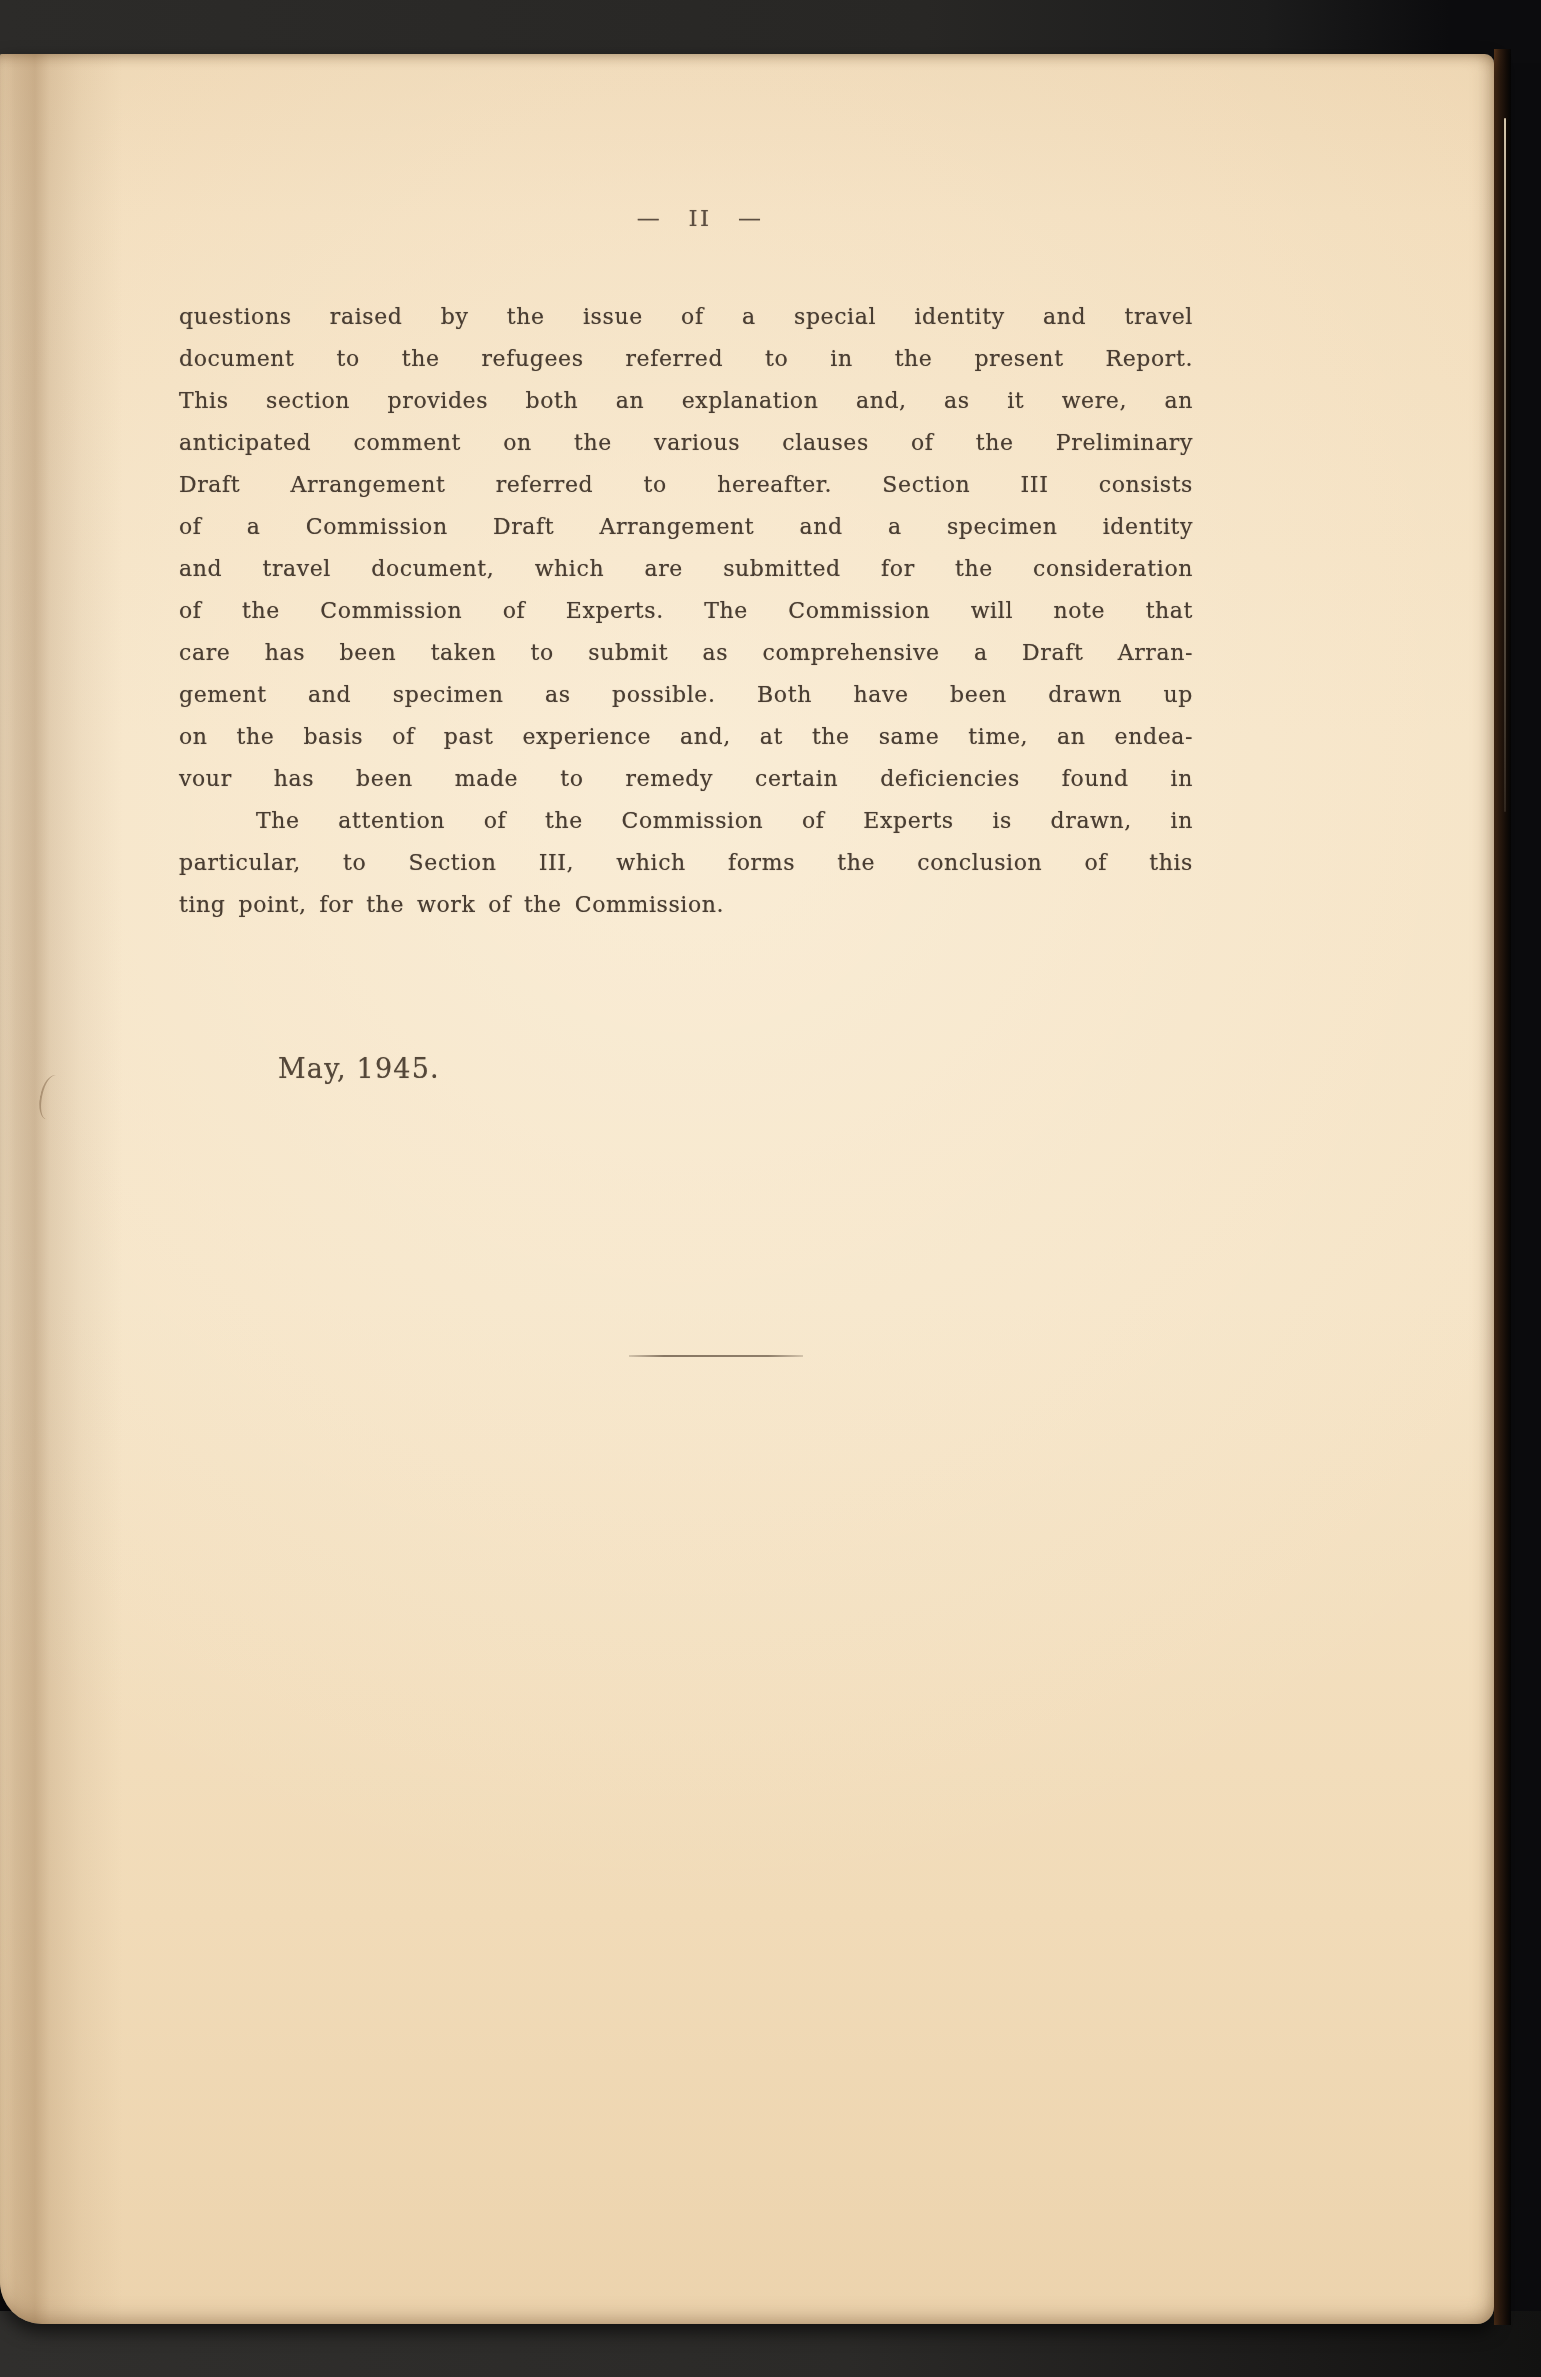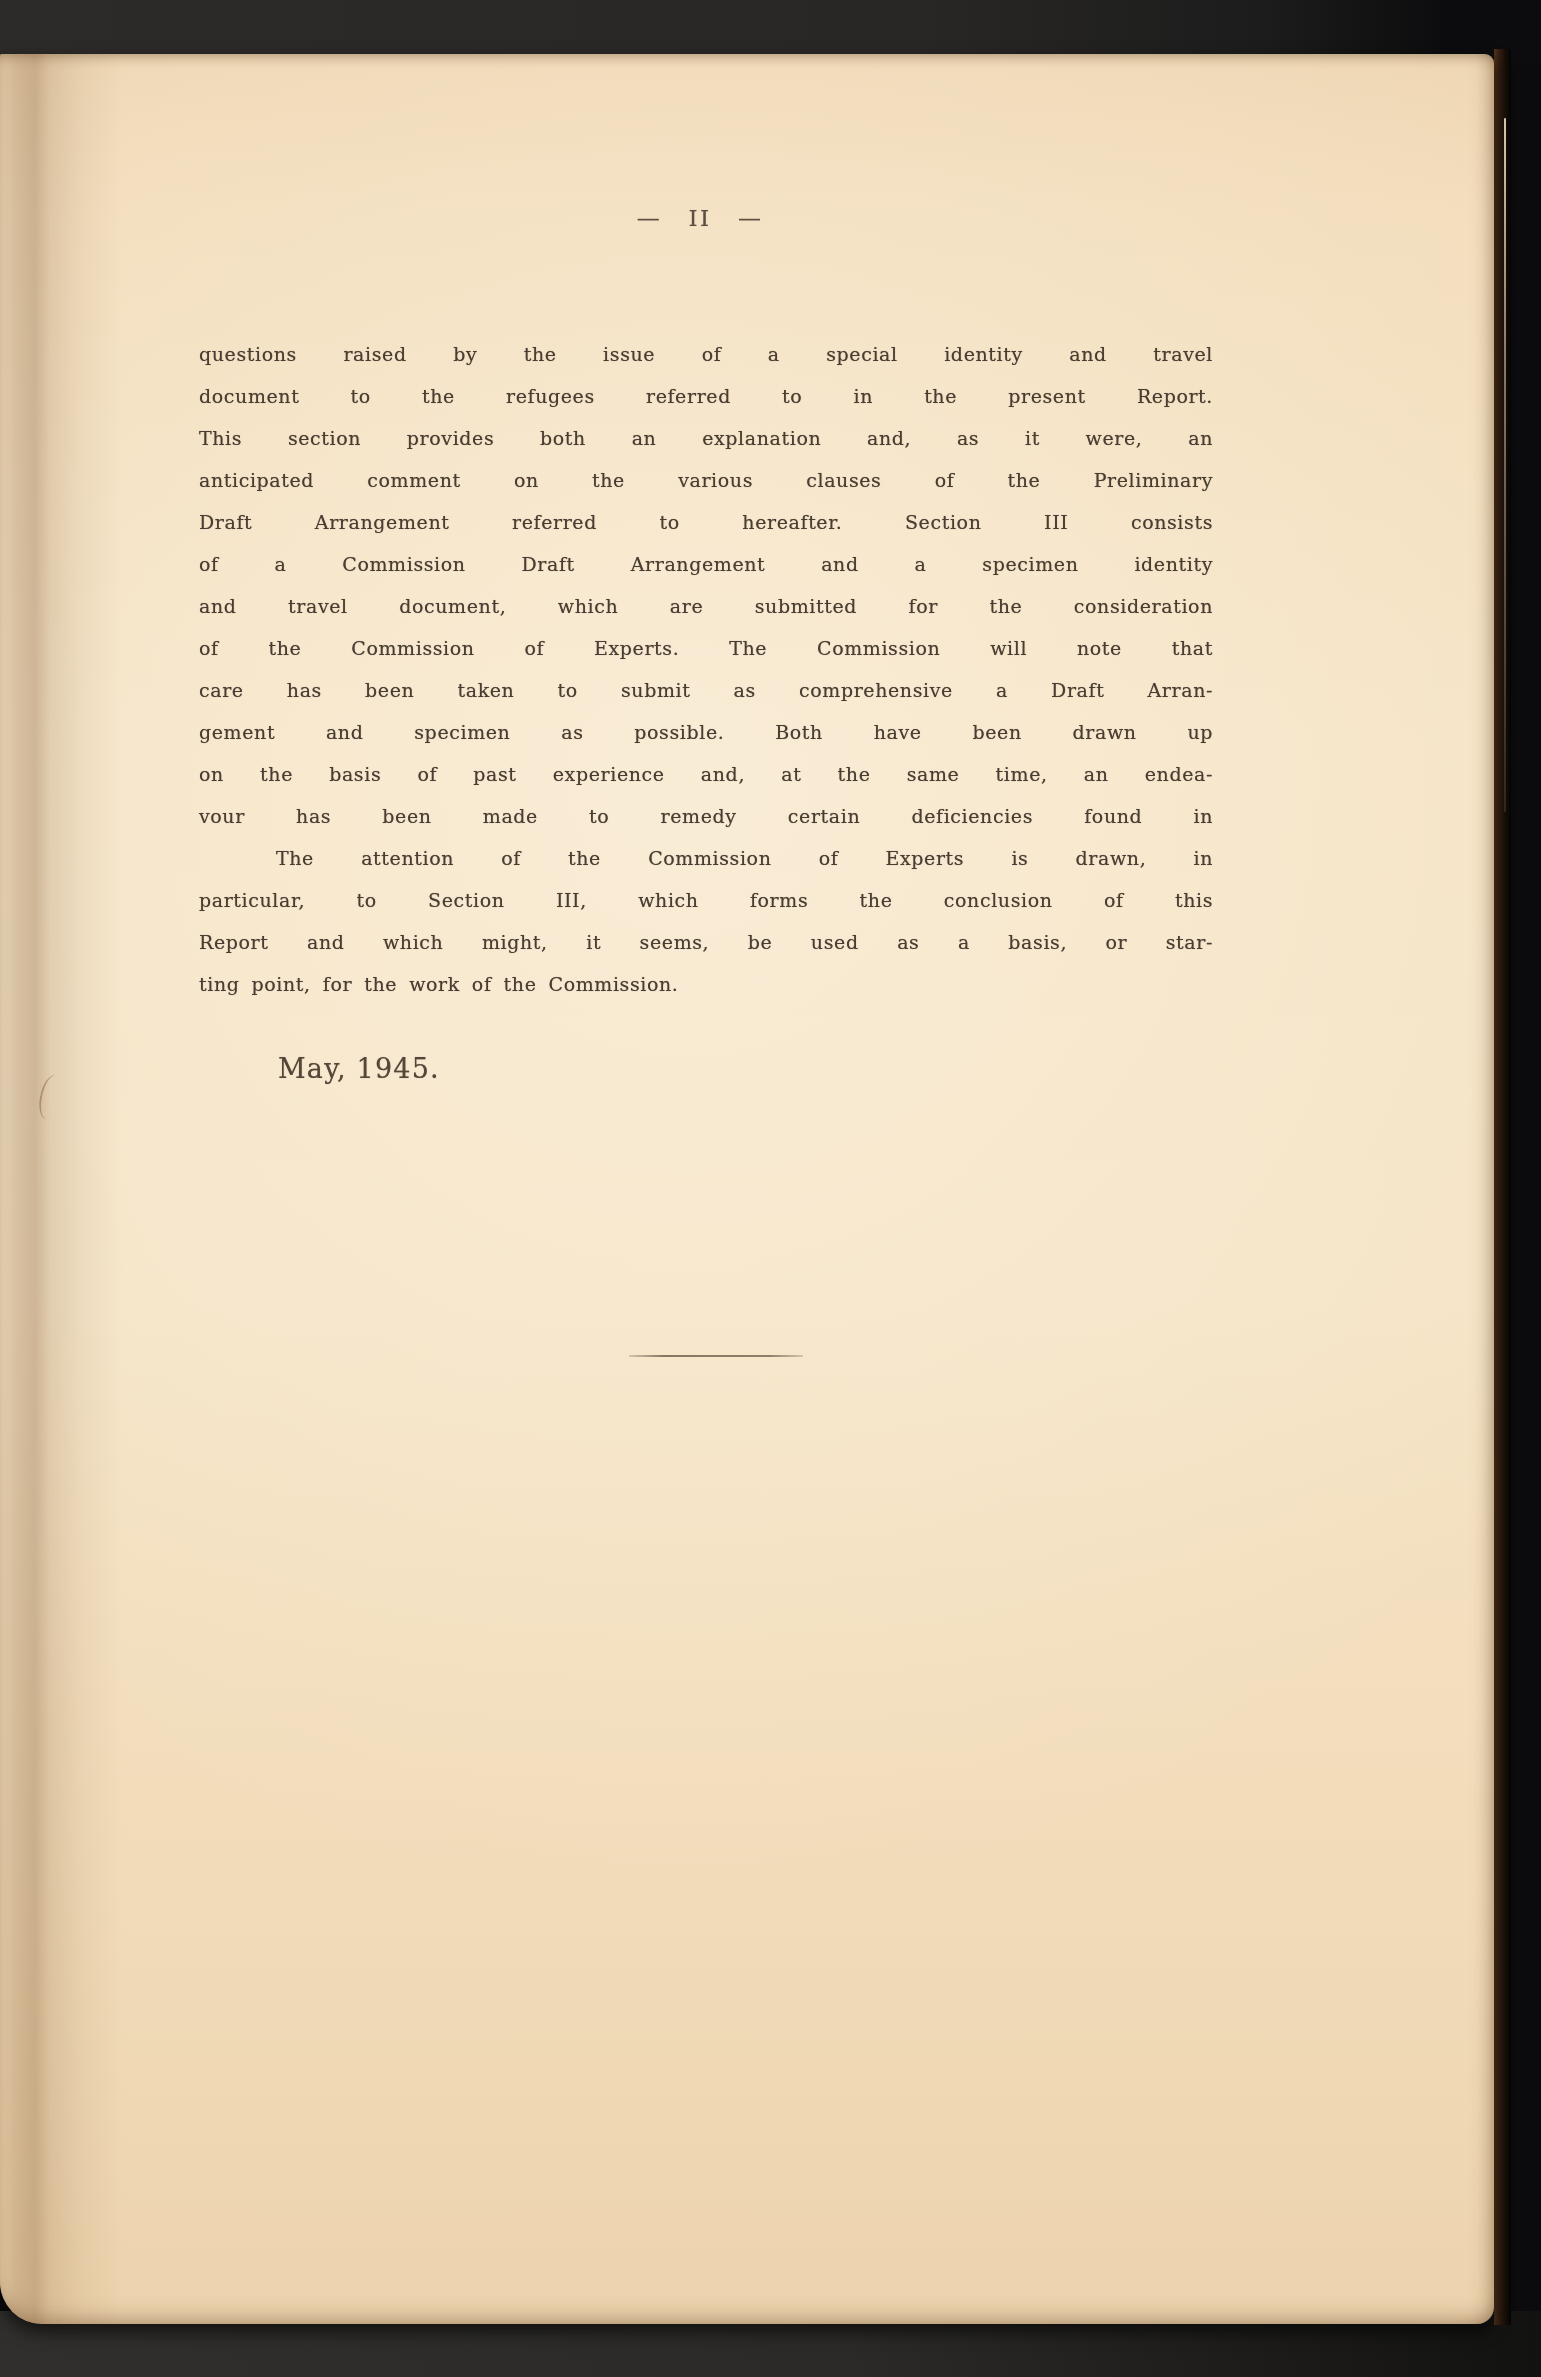--- a/index.html
+++ b/index.html
@@ -58,26 +58,25 @@
       rgba(120,80,40,0.0) 123px);
   }
   .page-number {
     position: absolute; left: 193px; top: 151px; width: 1014px;
     text-align: center;
     font-size: 23px; letter-spacing: 2.3px; word-spacing: 17px;
     color: #5c4e41;
     text-shadow: 0 0 0.8px rgba(92,78,65,0.55);
   }
   .text-block {
-    position: absolute; left: 199px; top: 242px; width: 1014px;
-    font-size: 19px; line-height: 42px;
+    position: absolute; left: 179px; top: 242px; width: 1014px;
+    font-size: 22px; line-height: 42px;
     letter-spacing: 0.6px; word-spacing: 5.4px;
     color: #493d32;
     text-shadow: 0 0 0.8px rgba(73,61,50,0.6);
-    margin-top: 37px;
   }
   .line { height: 42px; white-space: nowrap; }
   .line.just { text-align: justify; text-align-last: justify; }
   .line.noj  { text-align: left; text-align-last: left; }
   .line.indent { padding-left: 77px; }
   .line.indent.just { text-indent: 0; padding-left: 0; }
   .line.indent.just::before { content: ""; display: inline-block; width: 77px; }
   .dateline {
     position: absolute; left: 278px; top: 999px;
     font-size: 27px; letter-spacing: 1.2px;
@@ -120,21 +119,20 @@
         <div class="line just">Draft Arrangement referred to hereafter. Section III consists</div>
         <div class="line just">of a Commission Draft Arrangement and a specimen identity</div>
         <div class="line just">and travel document, which are submitted for the consideration</div>
         <div class="line just">of the Commission of Experts. The Commission will note that</div>
         <div class="line just">care has been taken to submit as comprehensive a Draft Arran-</div>
         <div class="line just">gement and specimen as possible. Both have been drawn up</div>
         <div class="line just">on the basis of past experience and, at the same time, an endea-</div>
         <div class="line just">vour has been made to remedy certain deficiencies found in</div>
         <div class="line just indent">The attention of the Commission of Experts is drawn, in</div>
         <div class="line just">particular, to Section III, which forms the conclusion of this</div>
-        <div class="line just">Report and which might, it seems, be used as a basis, or star-</div>
         <div class="line noj">ting point, for the work of the Commission.</div>
       </div>
 
     <div class="dateline">May, 1945.</div>
 
     <div class="rule"></div>
 
     <div class="stray-mark"></div>
   </div>
 

